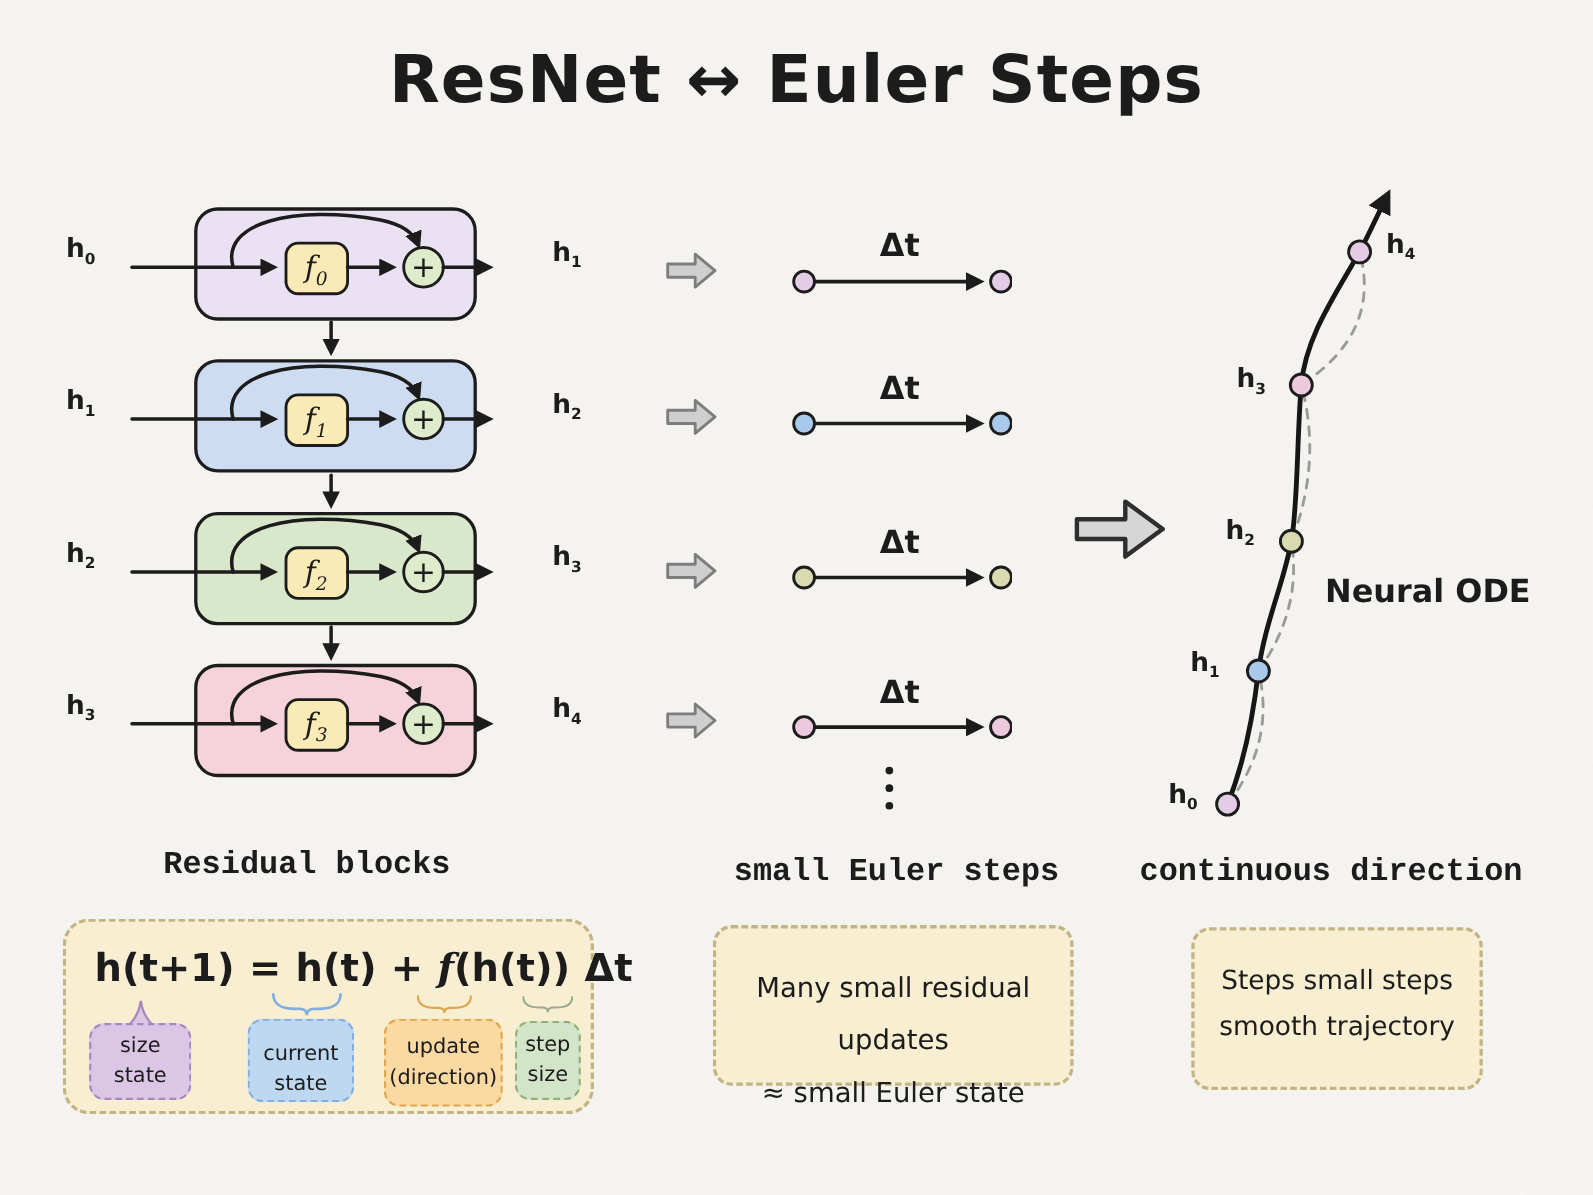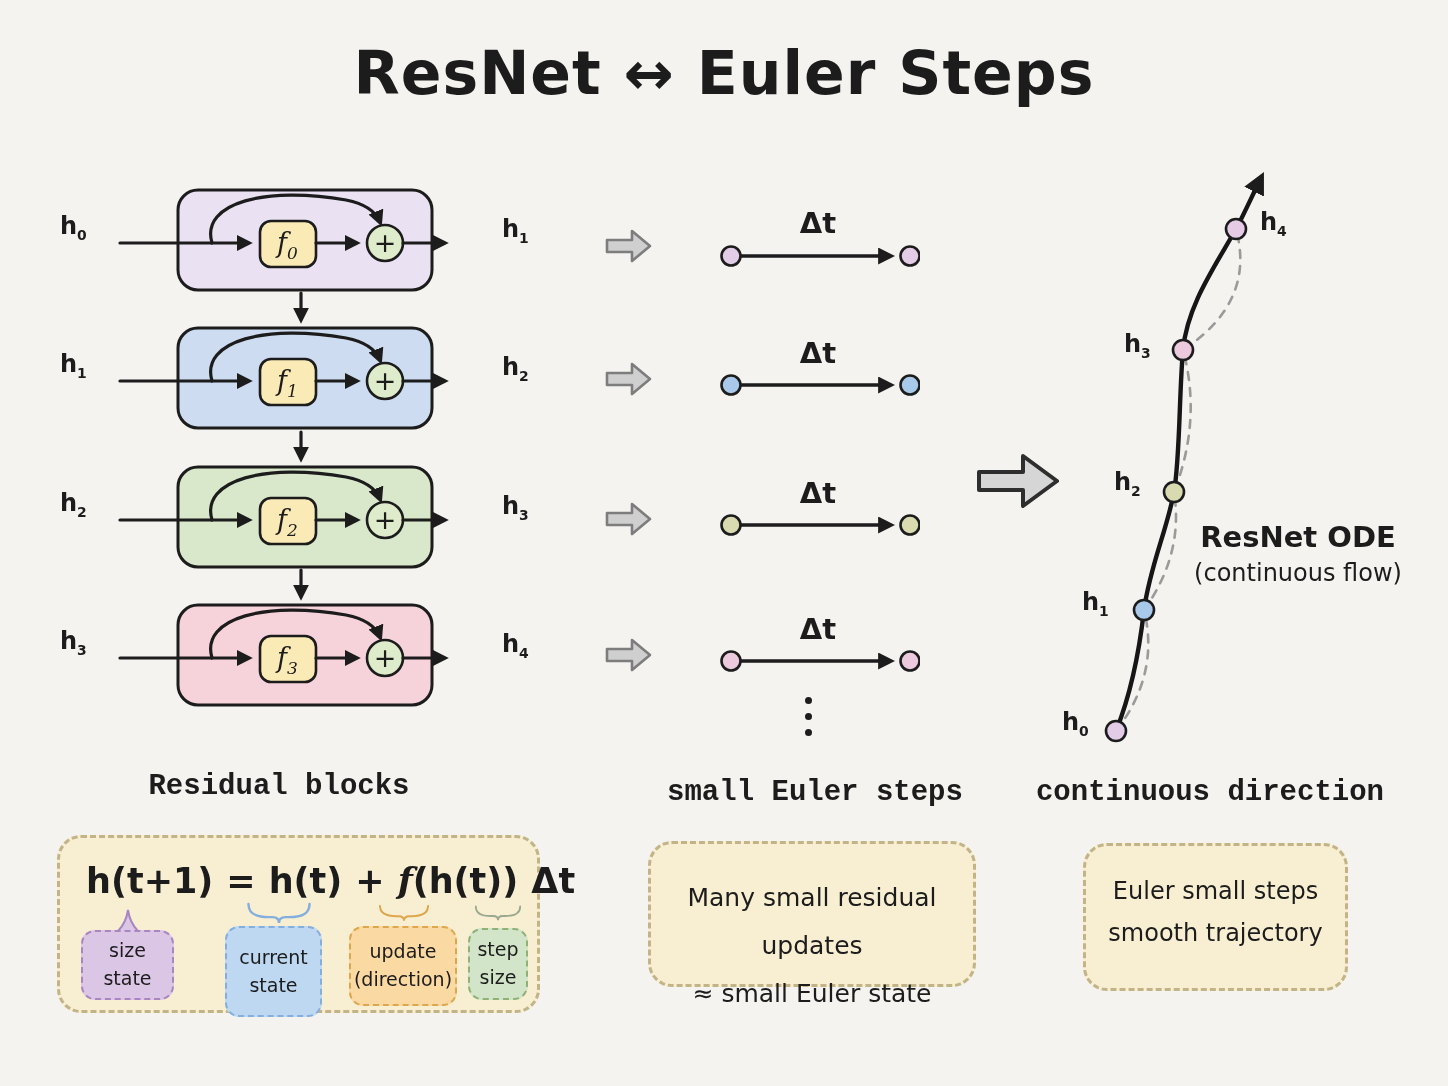--- a/index.html
+++ b/index.html
@@ -36,21 +36,21 @@
   .traj-dash{stroke:#9a9a9a;stroke-width:2.6;fill:none;stroke-dasharray:8 8;stroke-linecap:round;}
   .ode{width:260px;text-align:center;line-height:1.35;}
   .ode .l1{font-size:29px;font-weight:600;display:block;}
   .ode .l2{font-size:24px;display:block;}
 
   
   .caption{width:360px;text-align:center;font-size:29px;font-weight:600;font-family:Liberation Mono, monospace;}
 
   
   .notebox{border:3px dashed #c2b487;border-radius:24px;box-sizing:border-box;}
-  .notetext{text-align:center;}
+  .notetext{text-align:center;border-radius:17px;}
   .euler-note{padding-top:30px;font-size:25px;line-height:48px;}
   .traj-note{padding-top:24px;font-size:24px;line-height:42px;}
 
   
   .formula{left:26px;top:22px;display:flex;align-items:flex-end;gap:13px;font-size:35px;font-weight:600;}
   .serif-f{font-family:"DejaVu Serif",serif;font-style:italic;font-weight:600;}
   .callout{border:2.5px dashed;border-radius:14px;box-sizing:border-box;text-align:center;font-size:19px;line-height:1.45;display:flex;flex-direction:column;justify-content:center;}
   .bracepath{fill:none;stroke-width:3;stroke-linecap:round;}
 </style>
 </head>
@@ -201,22 +201,21 @@
     <circle class="edot" cx="196" cy="73" r="10" fill="#e5cbe3"></circle>
   </svg>
 
   <span class="hlabel" style="left:1062px;top:708px"><span>h</span><sub>0</sub></span>
   <span class="hlabel" style="left:1082px;top:588px"><span>h</span><sub>1</sub></span>
   <span class="hlabel" style="left:1114px;top:468px"><span>h</span><sub>2</sub></span>
   <span class="hlabel" style="left:1124px;top:330px"><span>h</span><sub>3</sub></span>
   <span class="hlabel" style="left:1260px;top:208px"><span>h</span><sub>4</sub></span>
 
   <div class="abs ode" style="left:1168px;top:518px">
-    <span class="l1">ResNet ODE</span>
-    <span class="l2">(continuous flow)</span>
+    <span class="l1">Neural ODE</span>
   </div>
 
   <div class="abs caption" style="left:99px;top:770px">Residual blocks</div>
   <div class="abs caption" style="left:635px;top:776px">small Euler steps</div>
   <div class="abs caption" style="left:1030px;top:776px">continuous direction</div>
 
   <div class="abs notebox" style="left: 57px; top: 835px; width: 483px; height: 178px; background: rgb(248, 239, 210);">
     <div class="abs formula">
       <span>h(t+1)</span>
       <span>=</span>
@@ -237,37 +236,37 @@
       <path class="bracepath" style="stroke:#dda74e" d="M3 3 C 3 16 14 19 28 19 L 32 19 C 37 19 40 21 40 26 C 40 21 43 19 48 19 L 52 19 C 66 19 77 16 77 3"></path>
     </svg>
     <svg class="abs" style="left:414px;top:62px" width="48" height="26" viewBox="0 0 80 28">
       <path class="bracepath" style="stroke:#9aa88f" d="M3 3 C 3 16 14 19 28 19 L 32 19 C 37 19 40 21 40 26 C 40 21 43 19 48 19 L 52 19 C 66 19 77 16 77 3"></path>
     </svg>
 
     <div class="abs callout" style="left: 21px; top: 92px; width: 93px; height: 70px; background: rgb(220, 198, 230); border-color: rgb(168, 134, 192);">
       <span>size</span>
         <span>state</span>
     </div>
-    <div class="abs callout" style="left: 165px; top: 88px; width: 97px; height: 91px; background: rgb(190, 216, 242); border-color: rgb(132, 174, 222);">
+    <div class="abs callout" style="left: 165px; top: 88px; width: 97px; height: 76px; background: rgb(190, 216, 242); border-color: rgb(132, 174, 222); justify-content: flex-end;">
       <span>current</span>
         <span>state</span>
     </div>
     <div class="abs callout" style="left: 289px; top: 88px; width: 108px; height: 80px; background: rgb(251, 217, 162); border-color: rgb(221, 167, 78);">
       <span>update</span>
         <span>(direction)</span>
     </div>
     <div class="abs callout" style="left: 408px; top: 90px; width: 60px; height: 72px; background: rgb(211, 229, 200); border-color: rgb(143, 176, 119);">
       <span>step</span>
         <span>size</span>
     </div>
   </div>
 
   <div class="abs notebox notetext euler-note" style="left: 648px; top: 841px; width: 328px; height: 146px; background: rgb(248, 239, 210);">
     <div>Many small residual updates</div>
     <div>≈  small Euler state</div>
   </div>
 
   <div class="abs notebox notetext traj-note" style="left: 1083px; top: 843px; width: 265px; height: 148px; background: rgb(248, 239, 210);">
-    <div>Euler small steps</div>
+    <div>Steps small steps</div>
     <div>smooth  trajectory</div>
   </div>
 
 </div>
 
 </body></html>

